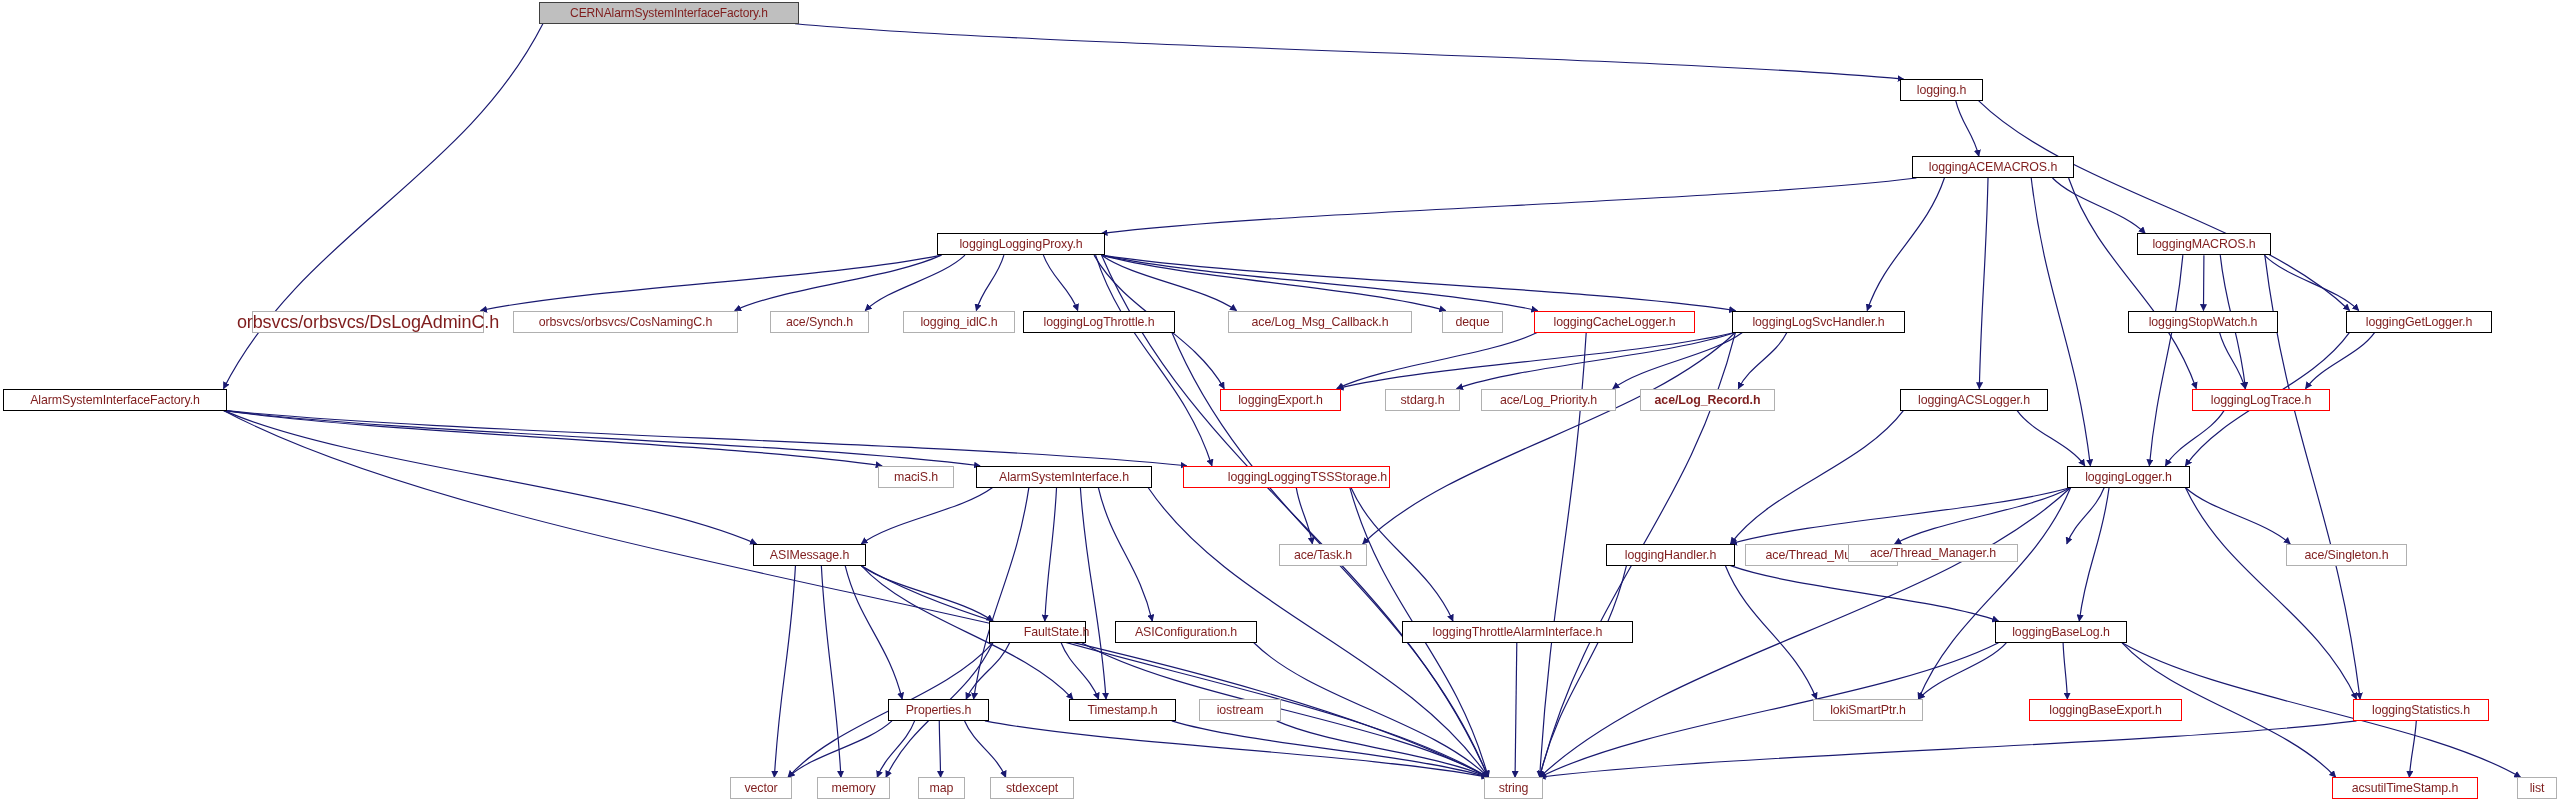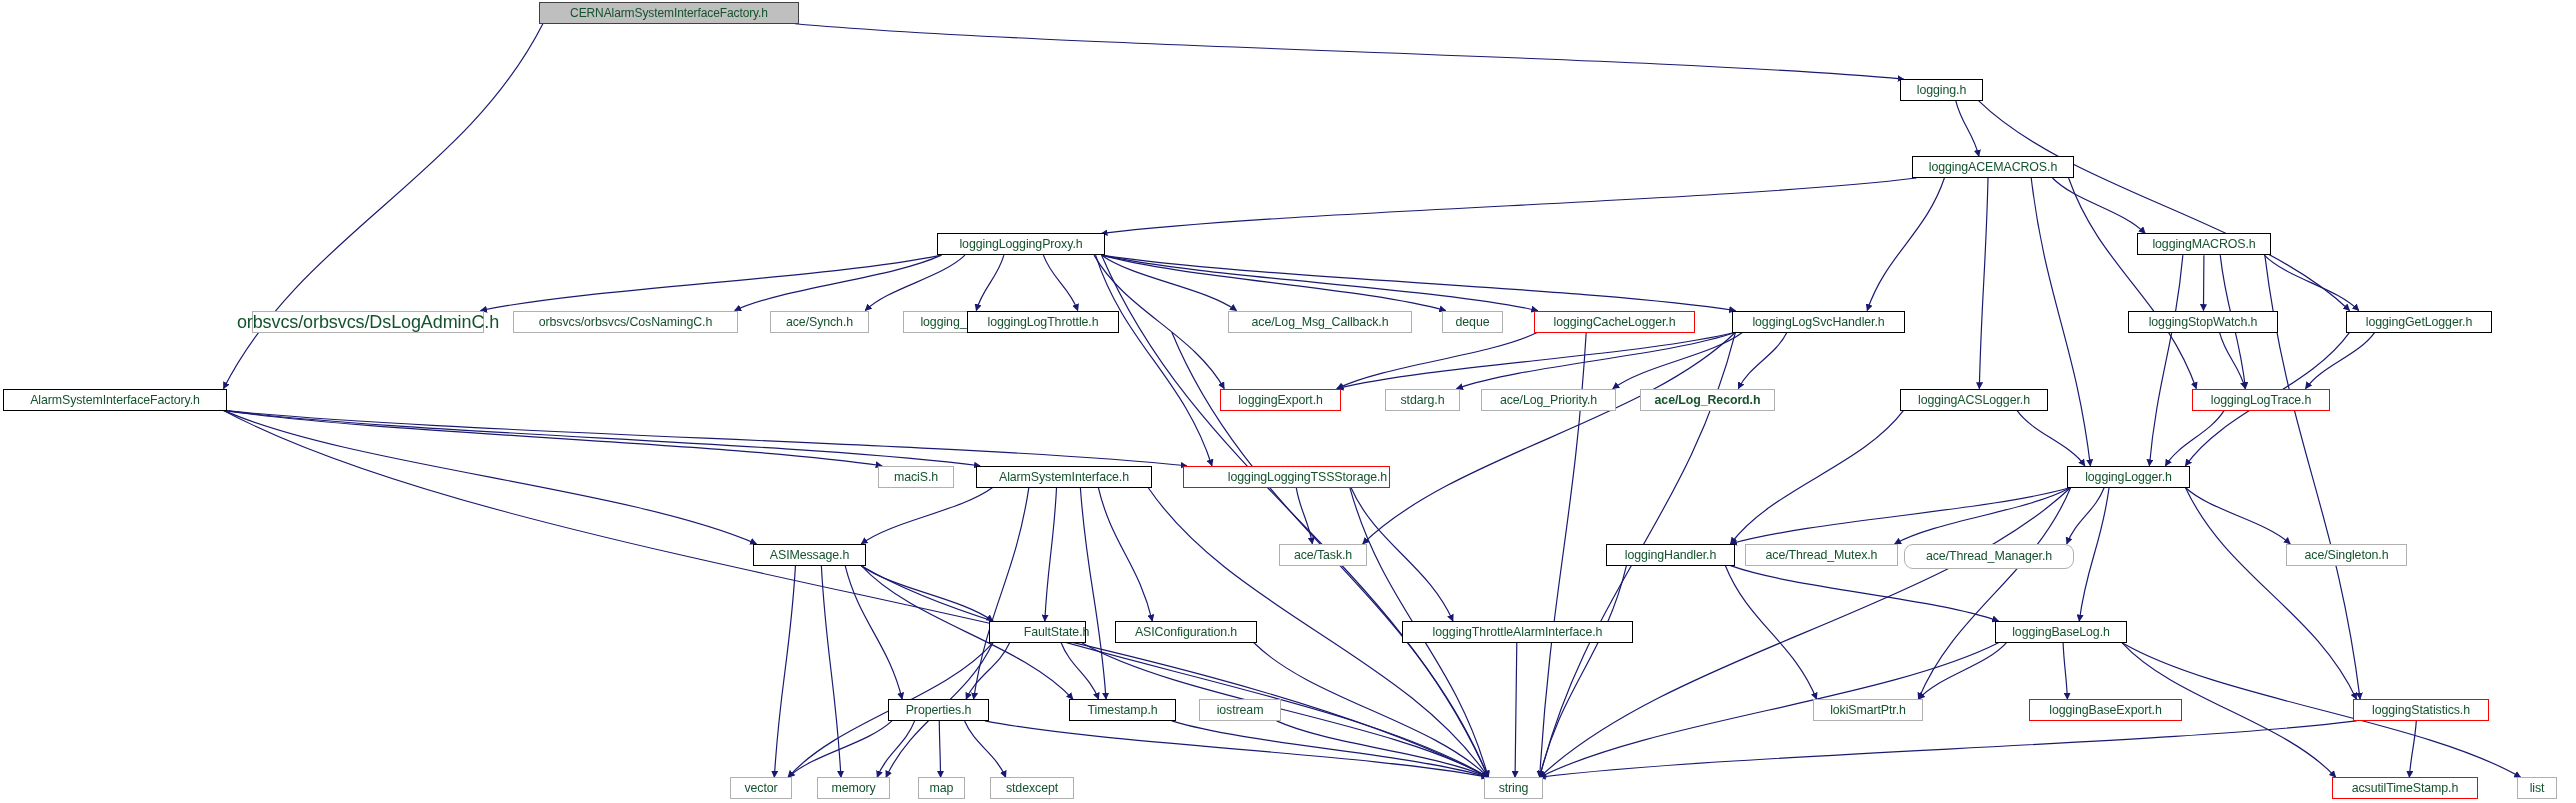--- a/index.html
+++ b/index.html
@@ -6,21 +6,21 @@
   html,body{margin:0;padding:0;background:#ffffff;}
   body{font-family:"Liberation Sans","DejaVu Sans",sans-serif;}
   #graph{position:relative;width:2576px;height:804px;background:#ffffff;overflow:hidden;}
   svg#edges{position:absolute;left:0;top:0;width:2576px;height:804px;pointer-events:none;}
   .node{
     position:absolute;
     box-sizing:border-box;
     display:flex;align-items:center;justify-content:center;
     background:#ffffff;
     border:1px solid #000000;
-    color:#14532d;
+    color:#7f1d1d;
     white-space:nowrap;
     line-height:1;
     letter-spacing:-0.1px;
   }
   .node .lbl{display:block;padding:0 6px;}
   .node.gray{border-color:#b0b0b0;}
   .node.red{border-color:#ff0000;}
   .node.root{background:#bfbfbf;border-color:#404040;}
 </style>
 </head>
@@ -151,21 +151,21 @@
       </div>
       <div class="node gray" style="left: 513px; top: 311px; width: 225px; height: 22px; font-size: 12.4px;">
         <span class="lbl">orbsvcs/orbsvcs/CosNamingC.h</span>
       </div>
       <div class="node gray" style="left: 770px; top: 311px; width: 99px; height: 22px; font-size: 12.4px;">
         <span class="lbl">ace/Synch.h</span>
       </div>
       <div class="node gray" style="left: 903px; top: 311px; width: 112px; height: 22px; font-size: 12.4px;">
         <span class="lbl">logging_idlC.h</span>
       </div>
-      <div class="node " style="left: 967px; top: 311px; width: 152px; height: 22px; font-size: 12.4px;">
+      <div class="node " style="left: 1023px; top: 311px; width: 152px; height: 22px; font-size: 12.4px;">
         <span class="lbl">loggingLogThrottle.h</span>
       </div>
       <div class="node gray" style="left: 1228px; top: 311px; width: 184px; height: 22px; font-size: 12.4px;">
         <span class="lbl">ace/Log_Msg_Callback.h</span>
       </div>
       <div class="node gray" style="left: 1442px; top: 311px; width: 61px; height: 22px; font-size: 12.4px;">
         <span class="lbl">deque</span>
       </div>
       <div class="node red" style="left: 1534px; top: 311px; width: 161px; height: 22px; font-size: 12.4px; text-align: center;">
         <span class="lbl">loggingCacheLogger.h</span>
@@ -217,21 +217,21 @@
       </div>
       <div class="node gray" style="left: 1279px; top: 544px; width: 88px; height: 22px; font-size: 12.4px;">
         <span class="lbl">ace/Task.h</span>
       </div>
       <div class="node " style="left: 1606px; top: 544px; width: 129px; height: 22px; font-size: 12.4px;">
         <span class="lbl">loggingHandler.h</span>
       </div>
       <div class="node gray" style="left: 1745px; top: 544px; width: 153px; height: 22px; font-size: 12.4px;">
         <span class="lbl">ace/Thread_Mutex.h</span>
       </div>
-      <div class="node gray" style="left: 1904px; top: 544px; width: 170px; height: 25px; font-size: 12.4px; border-radius: 9px;">
+      <div class="node gray" style="left: 1848px; top: 544px; width: 170px; height: 18px; font-size: 12.4px;">
         <span class="lbl">ace/Thread_Manager.h</span>
       </div>
       <div class="node gray" style="left: 2286px; top: 544px; width: 121px; height: 22px; font-size: 12.4px;">
         <span class="lbl">ace/Singleton.h</span>
       </div>
       <div class="node " style="left: 989px; top: 621px; width: 97px; height: 22px; font-size: 12.4px; padding-left: 38px;">
         <span class="lbl">FaultState.h</span>
       </div>
       <div class="node " style="left: 1115px; top: 621px; width: 142px; height: 22px; font-size: 12.4px;">
         <span class="lbl">ASIConfiguration.h</span>

